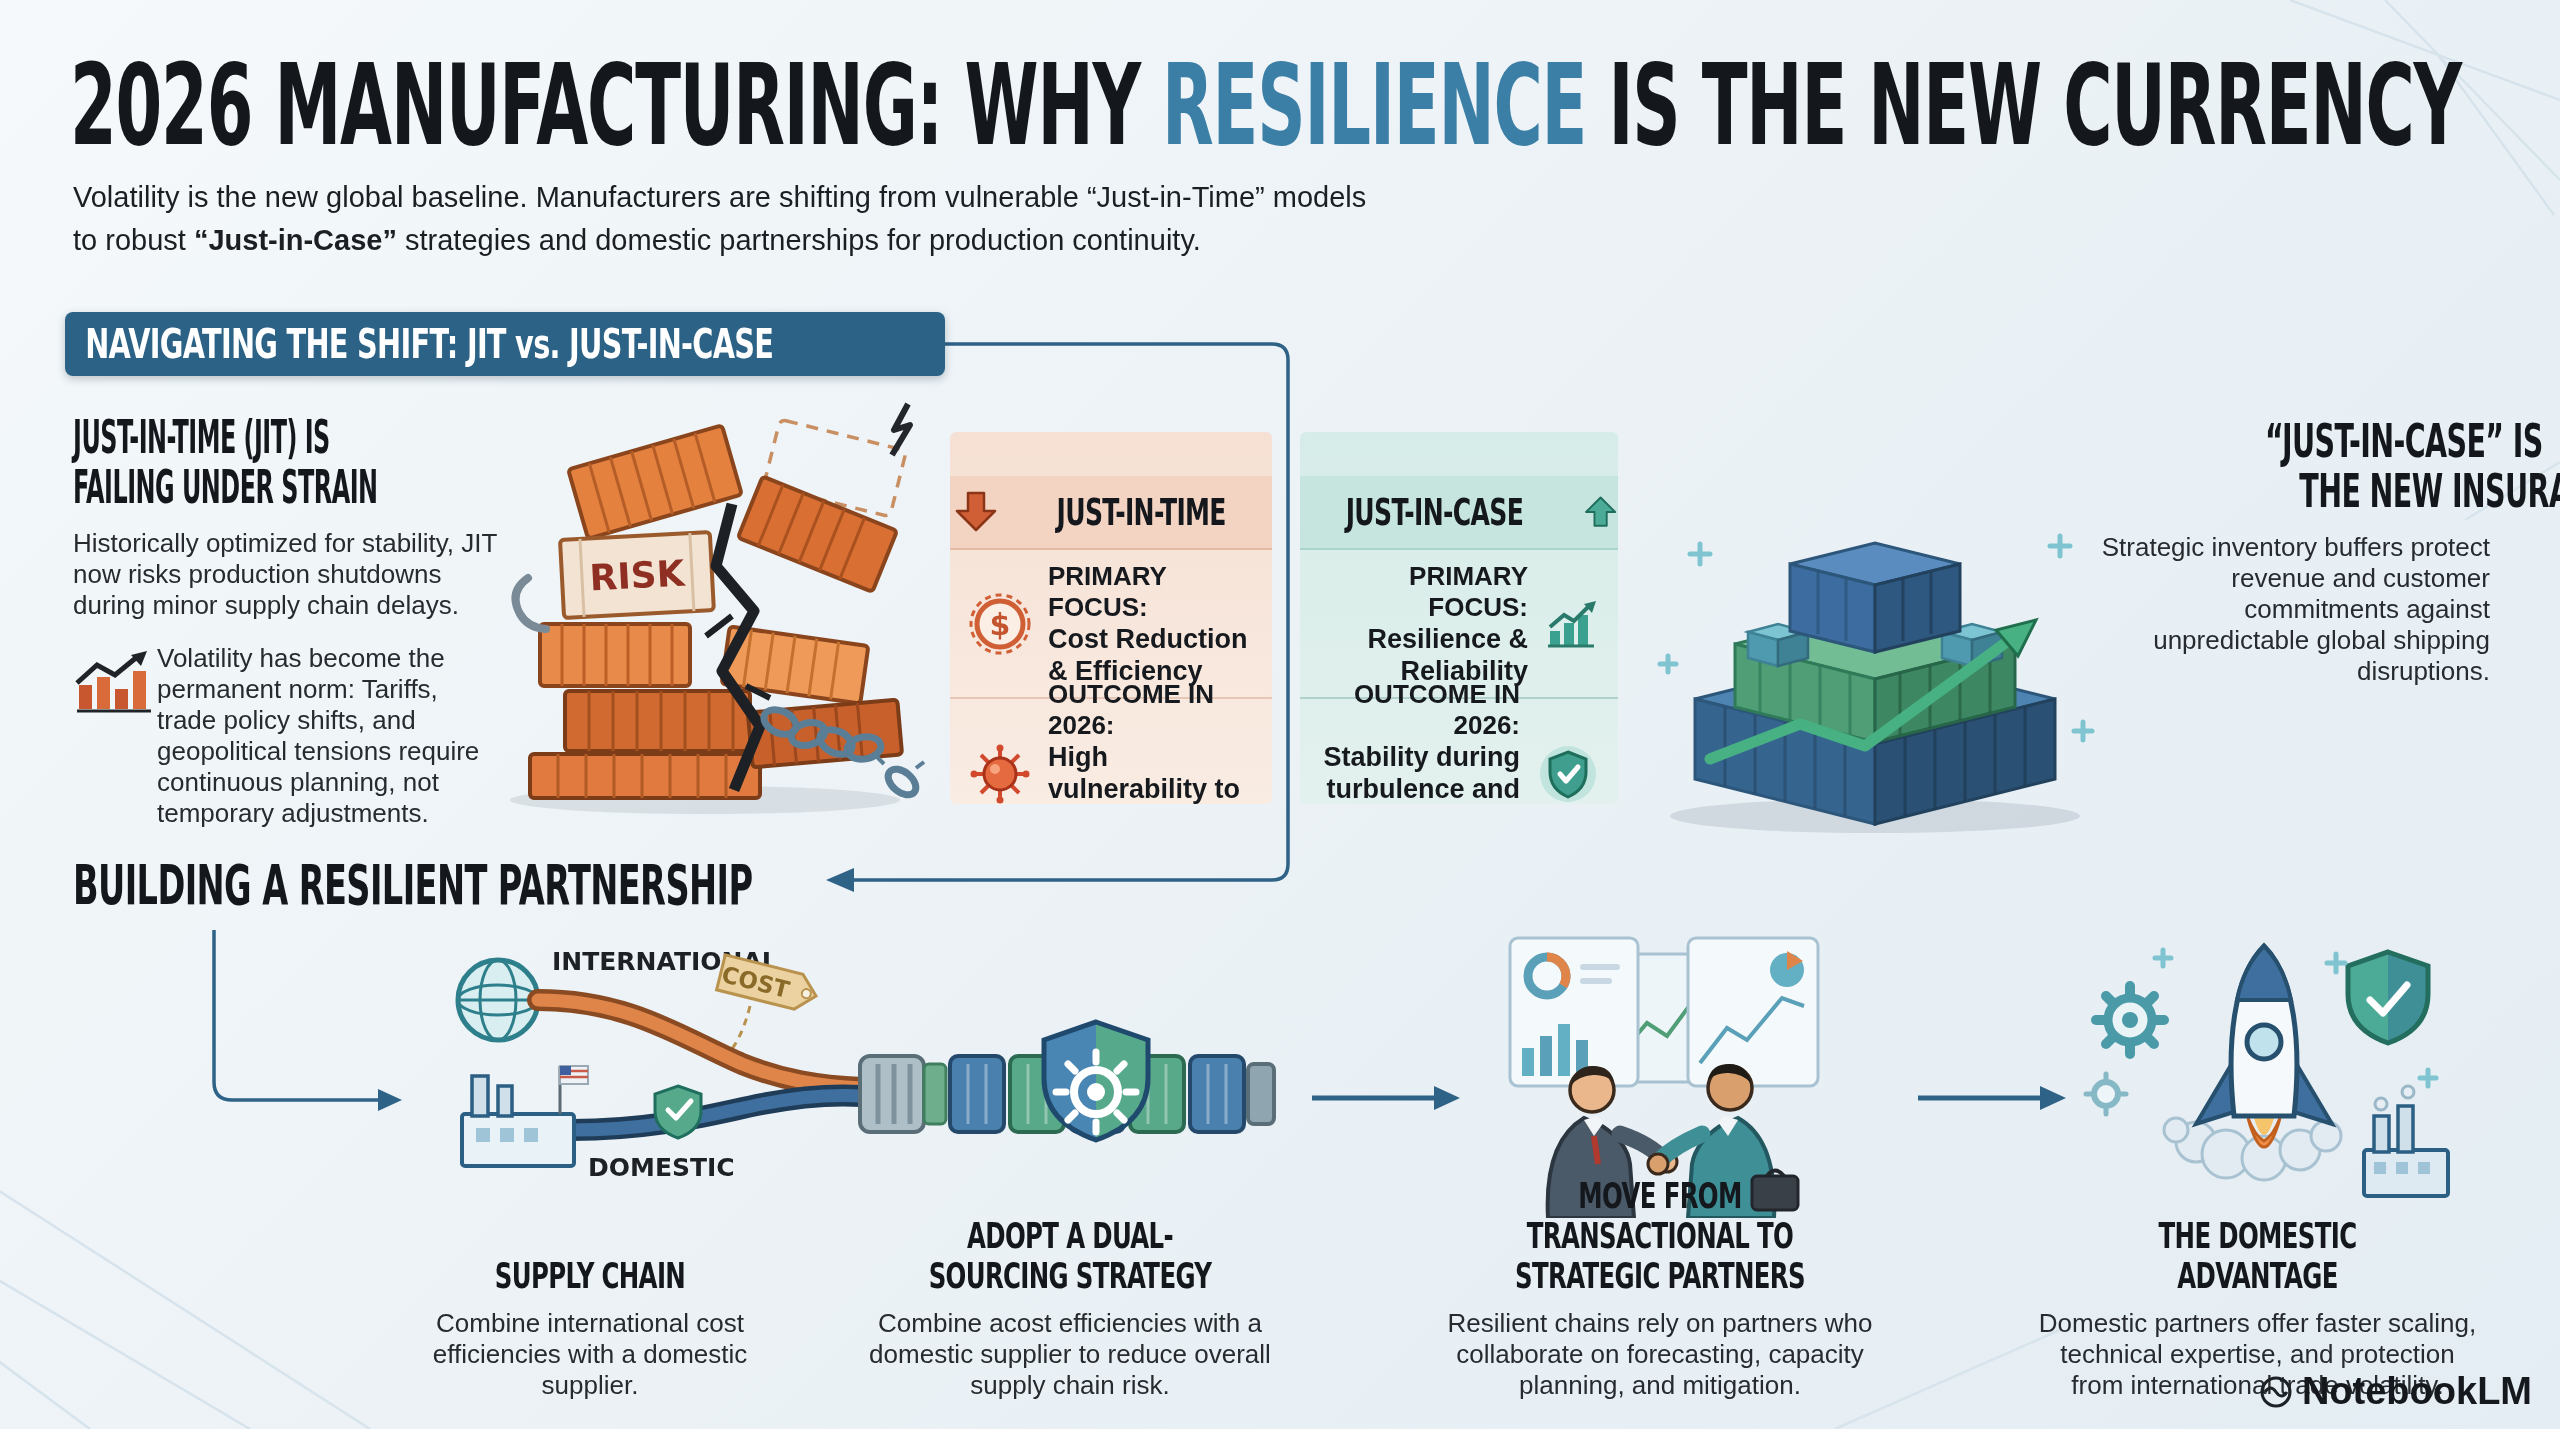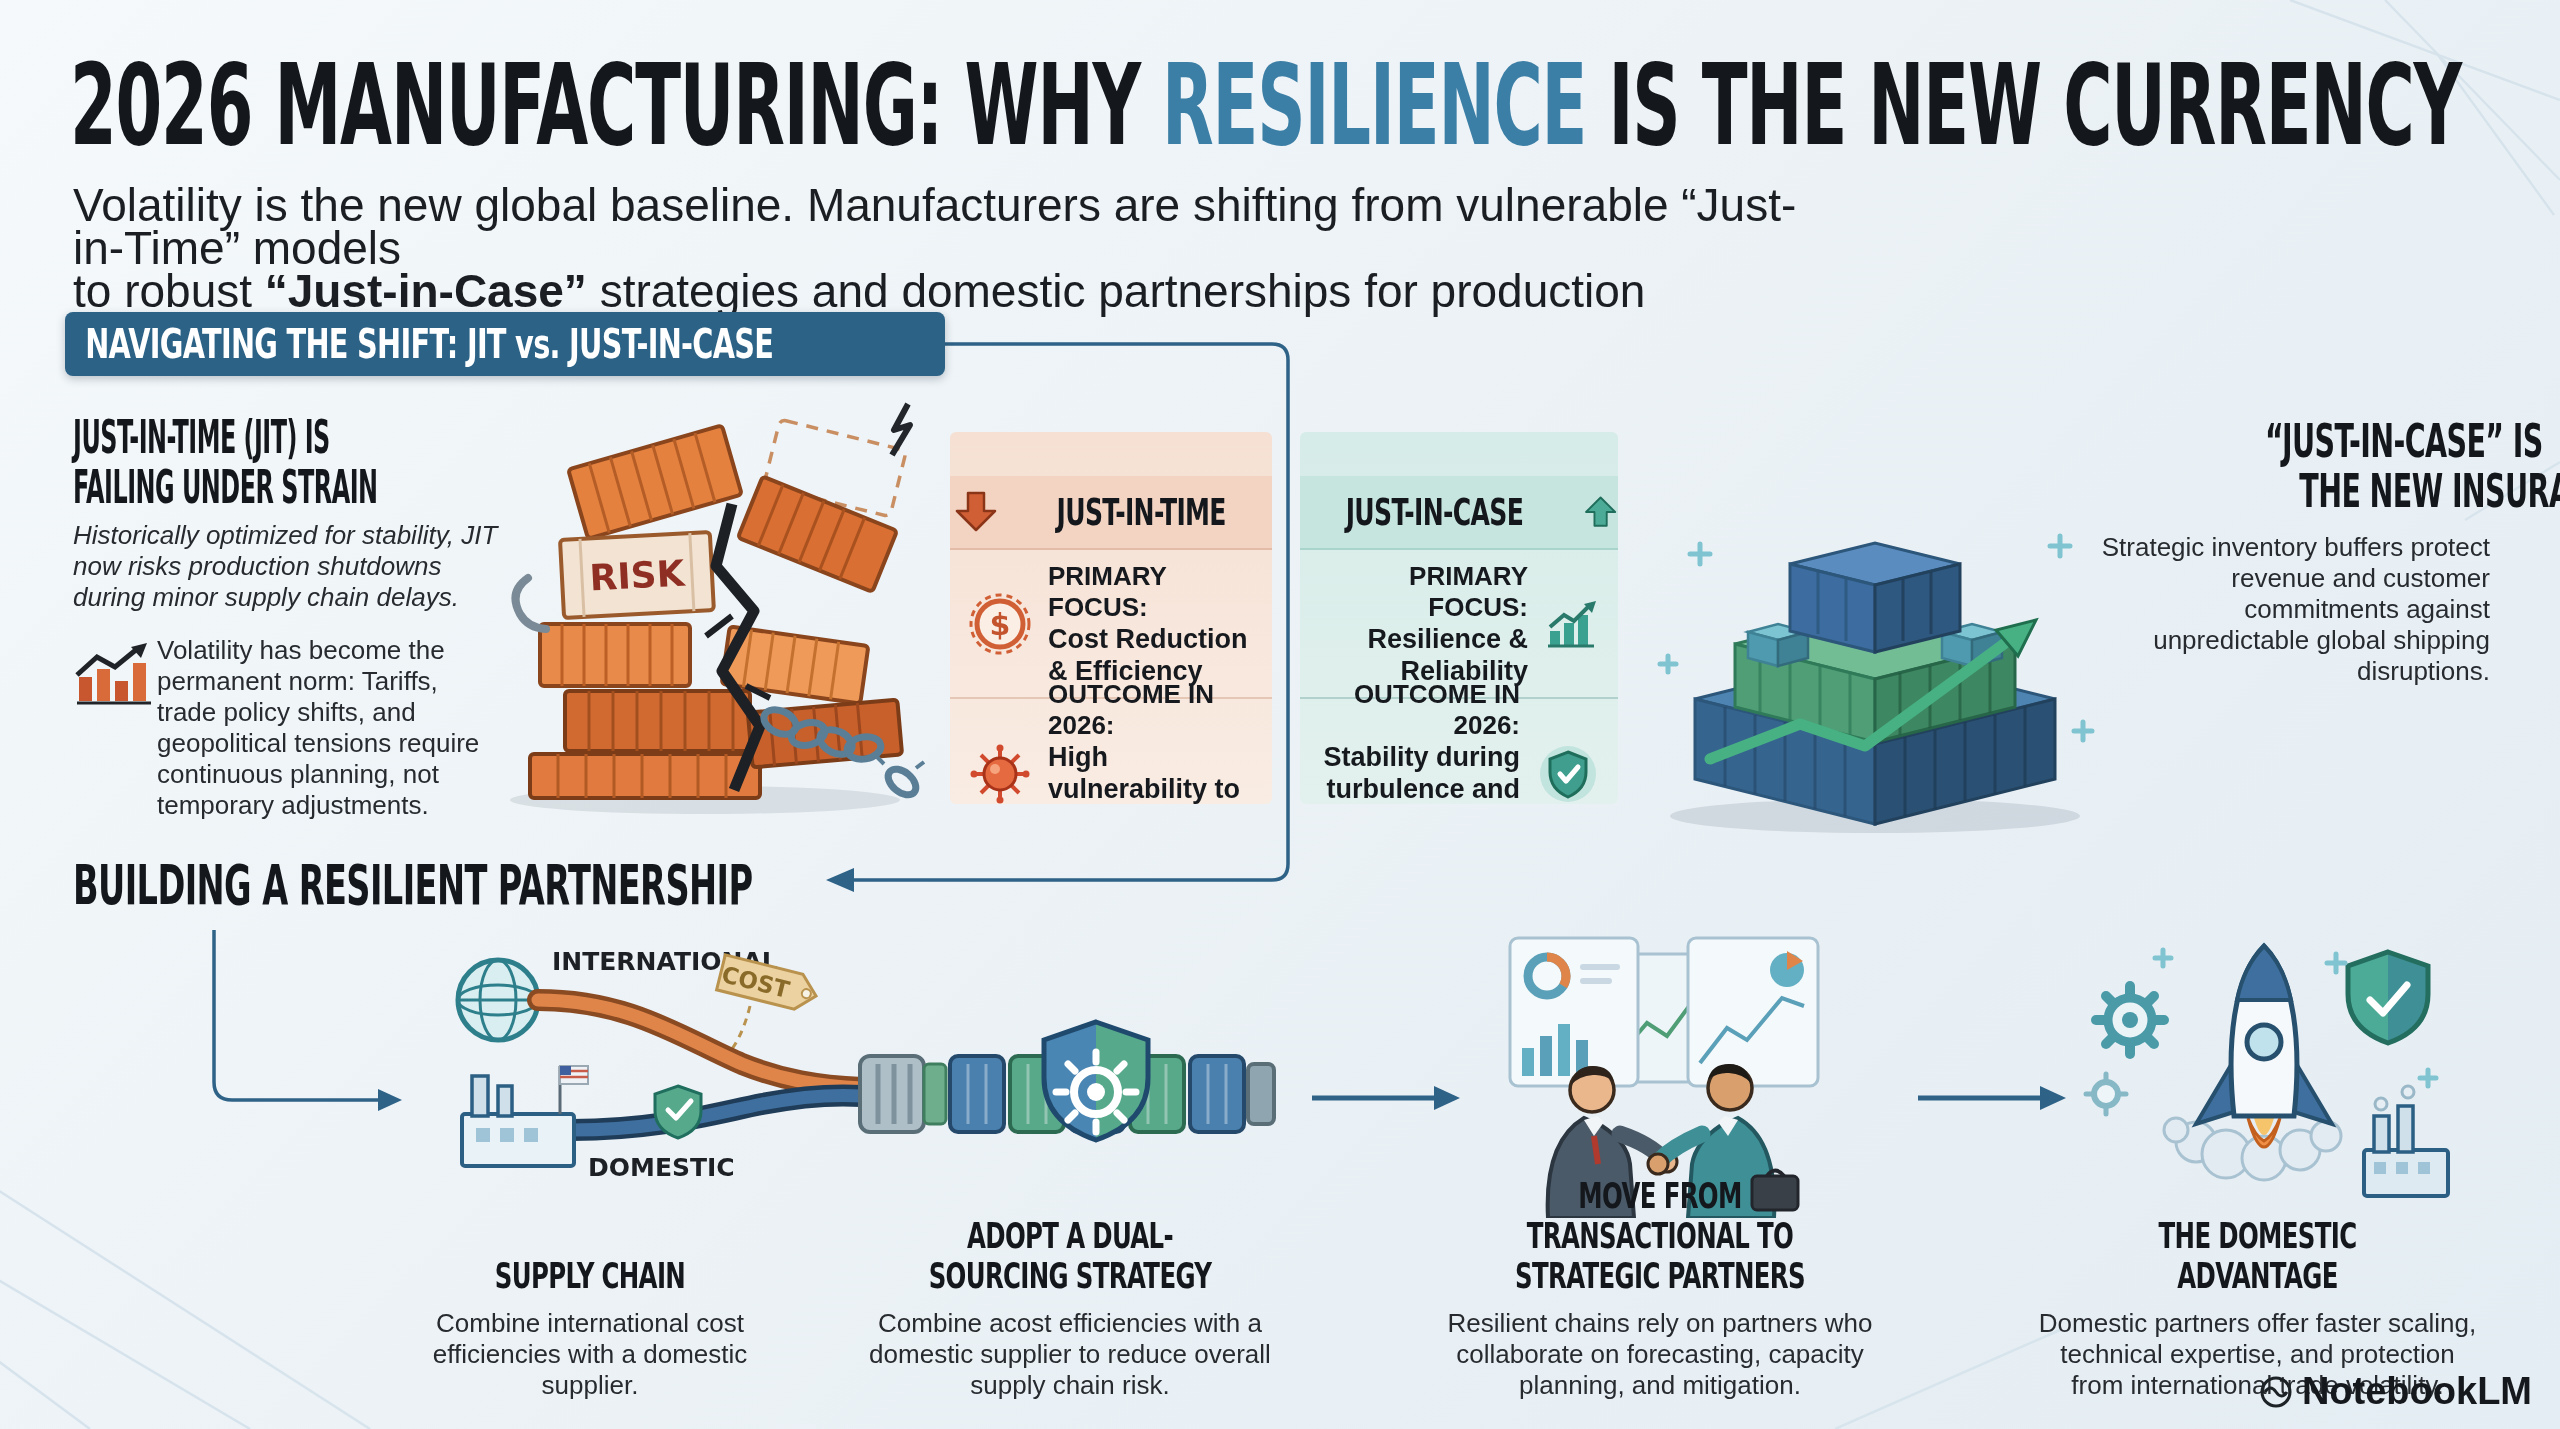--- a/index.html
+++ b/index.html
@@ -66,32 +66,32 @@
       <polygon points="1460,1098 1434,1086 1434,1110" fill="#2e6287"></polygon>
     </g>
     <g>
       <path d="M 1918 1098 H 2042" stroke="#2e6287" stroke-width="5" fill="none"></path>
       <polygon points="2066,1098 2040,1086 2040,1110" fill="#2e6287"></polygon>
     </g>
   </svg>
 
   <h1 class="abs display" style="left:70px; top:40px; font-size:112px; letter-spacing:-2px; white-space:nowrap; transform:scaleX(.60); transform-origin:left top;"><span>2026 MANUFACTURING: WHY </span><span style="color:#3c7fa6;">RESILIENCE</span><span> IS THE NEW CURRENCY</span></h1>
 
-  <p class="abs" style="left:73px; top:184px; font-size:46px; line-height:43px; color:#1b1f24; width:1750px;"><span>Volatility is the new global baseline. Manufacturers are shifting from vulnerable “Just-in-Time” models</span><br><span>to robust </span><b>“Just-in-Case”</b><span> strategies and domestic partnerships for production continuity.</span></p>
+  <p class="abs" style="left:73px; top:176px; font-size:29px; line-height:43px; color:#1b1f24; width:1750px;"><span>Volatility is the new global baseline. Manufacturers are shifting from vulnerable “Just-in-Time” models</span><br><span>to robust </span><b>“Just-in-Case”</b><span> strategies and domestic partnerships for production continuity.</span></p>
 
   <div class="abs" style="left:65px; top:312px; width:880px; height:64px; background:#2b6286; border-radius:8px; box-shadow:0 3px 8px rgba(20,40,60,.25);">
     <span class="display sx" style="color:#fff; font-size:40px; line-height:64px; padding-left:28px; transform:scaleX(.72); transform-origin:left center;">NAVIGATING THE SHIFT: JIT vs. JUST-IN-CASE</span>
   </div>
 
   <div class="abs" style="left:73px; top:412px; width:450px;">
     <div class="display" style="font-size:46px; line-height:50px;">
       <span class="sx" style="transform:scaleX(.52); transform-origin:left center;">JUST-IN-TIME (JIT) IS</span><br>
       <span class="sx" style="transform:scaleX(.52); transform-origin:left center;">FAILING UNDER STRAIN</span>
     </div>
-    <p class="body-text" style="margin-top:8px; width:432px;font-style:italic;">Historically optimized for stability, JIT now risks production shutdowns during minor supply chain delays.</p>
+    <p class="body-text" style="margin-top:16px; width:432px;">Historically optimized for stability, JIT now risks production shutdowns during minor supply chain delays.</p>
     <div style="display:flex; margin-top:22px; ">
       <svg width="84" height="66" viewBox="0 0 84 66" style="flex:none; margin-top:6px;">
         <rect x="6" y="36" width="13" height="24" fill="#c8562e"></rect>
         <rect x="24" y="28" width="13" height="32" fill="#d96b3a"></rect>
         <rect x="42" y="40" width="13" height="20" fill="#c8562e"></rect>
         <rect x="60" y="22" width="13" height="38" fill="#d96b3a"></rect>
         <path d="M4 34 L24 16 L42 26 L64 8" stroke="#202428" stroke-width="5" fill="none"></path>
         <polygon points="74,2 58,6 68,17" fill="#202428"></polygon>
         <line x1="4" y1="62" x2="78" y2="62" stroke="#202428" stroke-width="3"></line>
       </svg>

